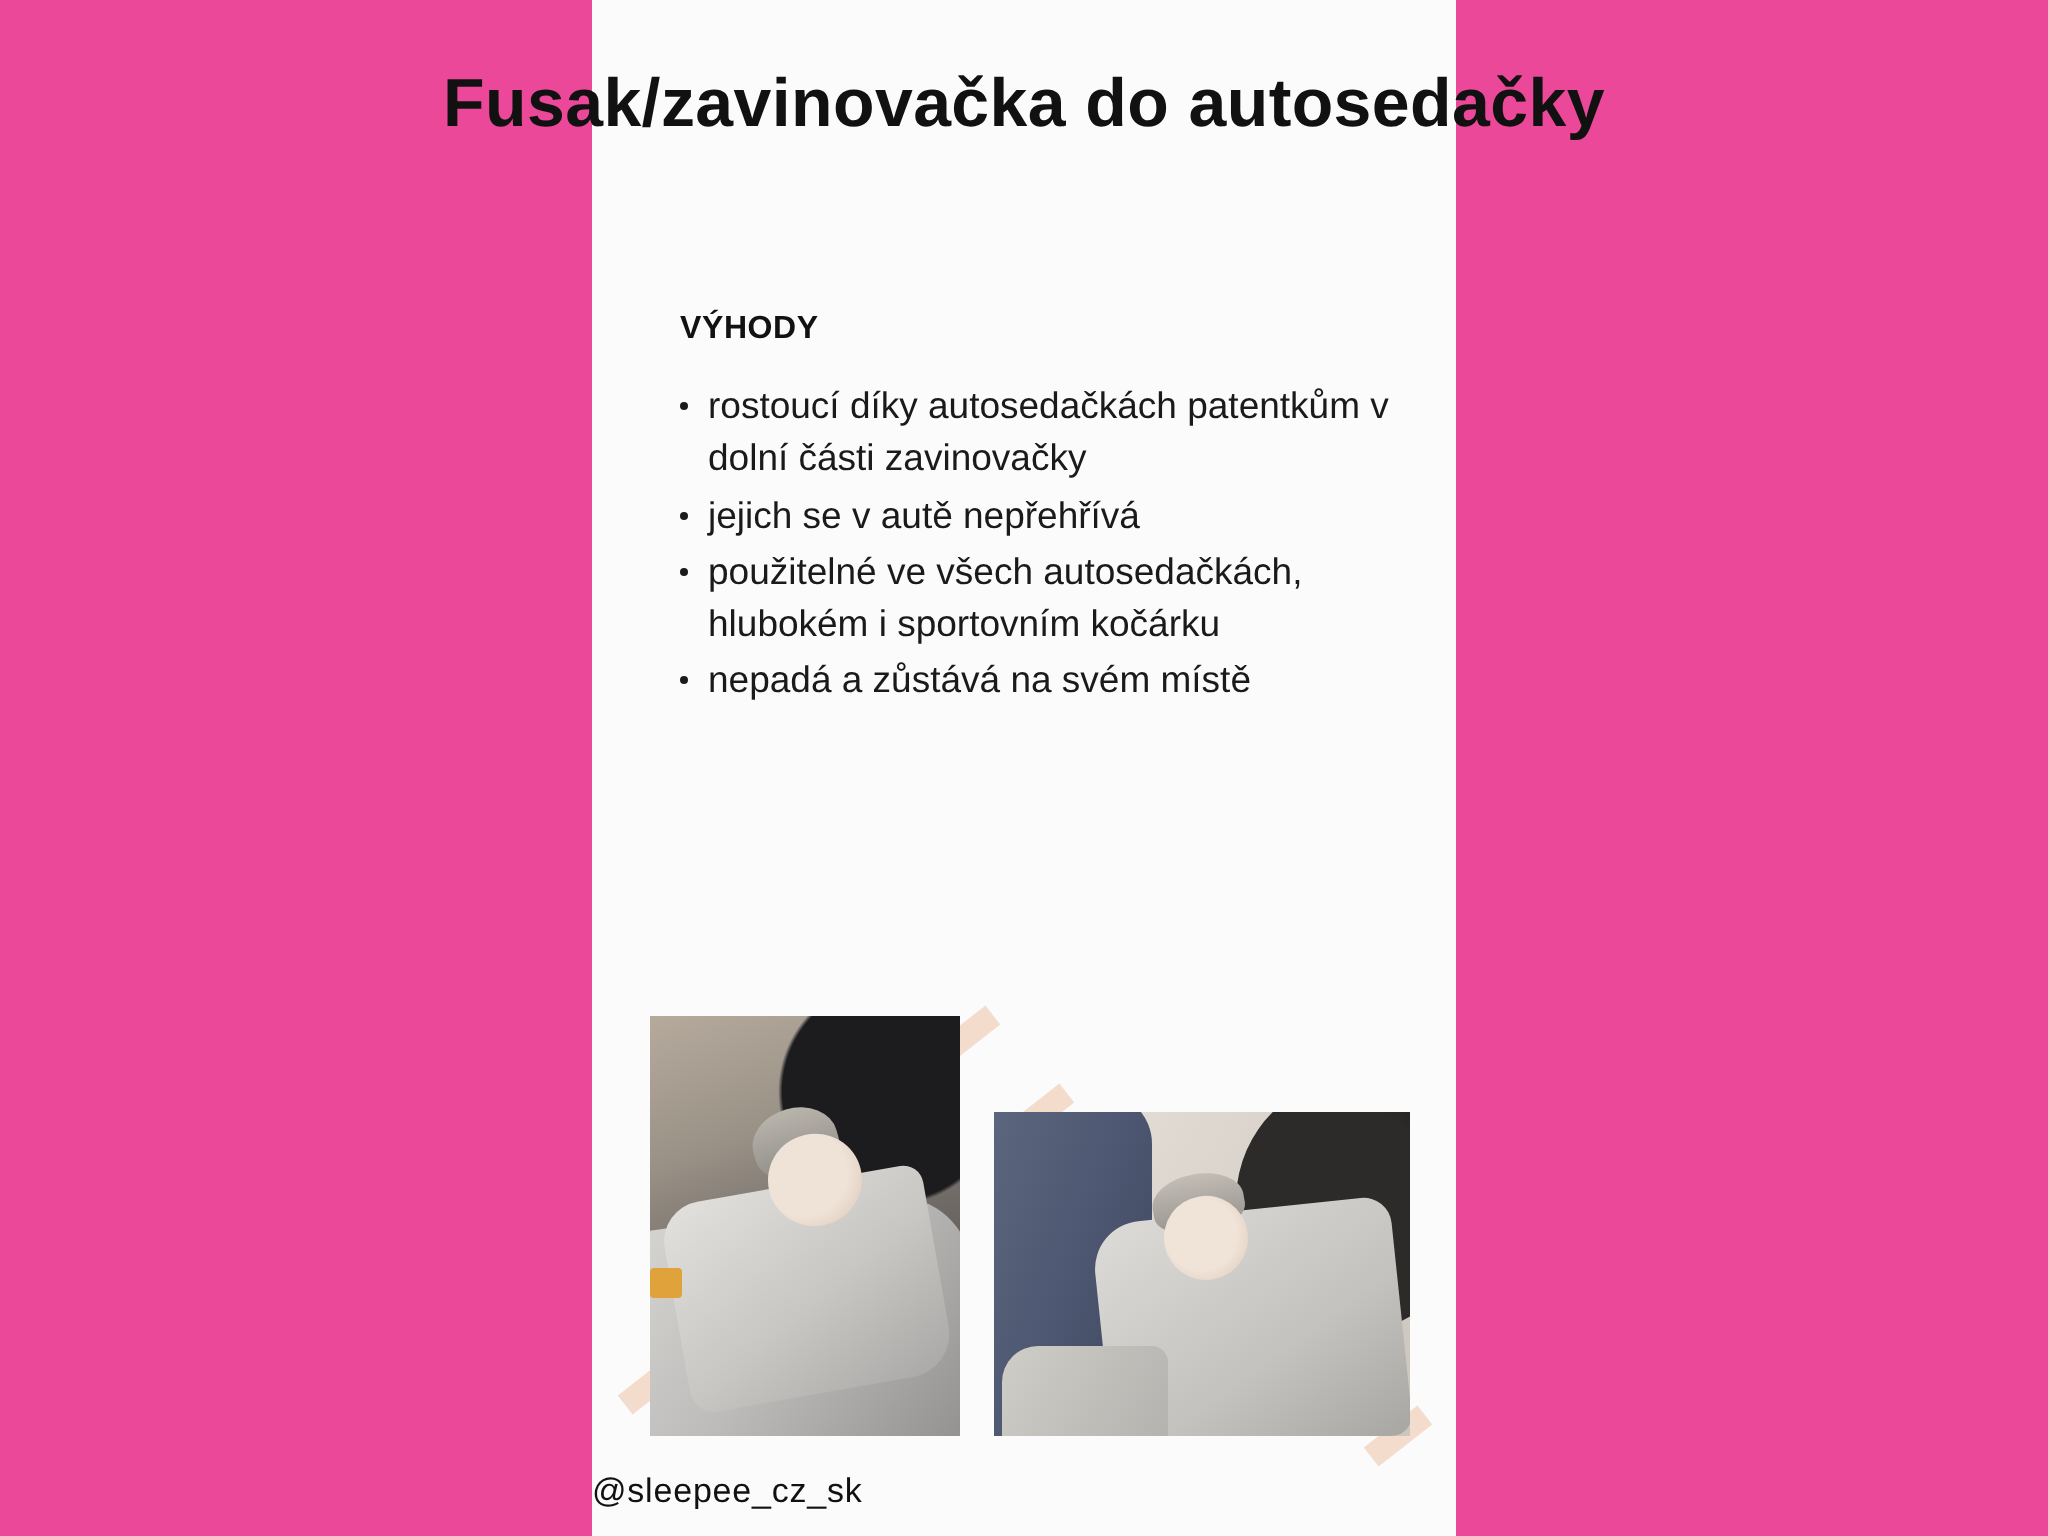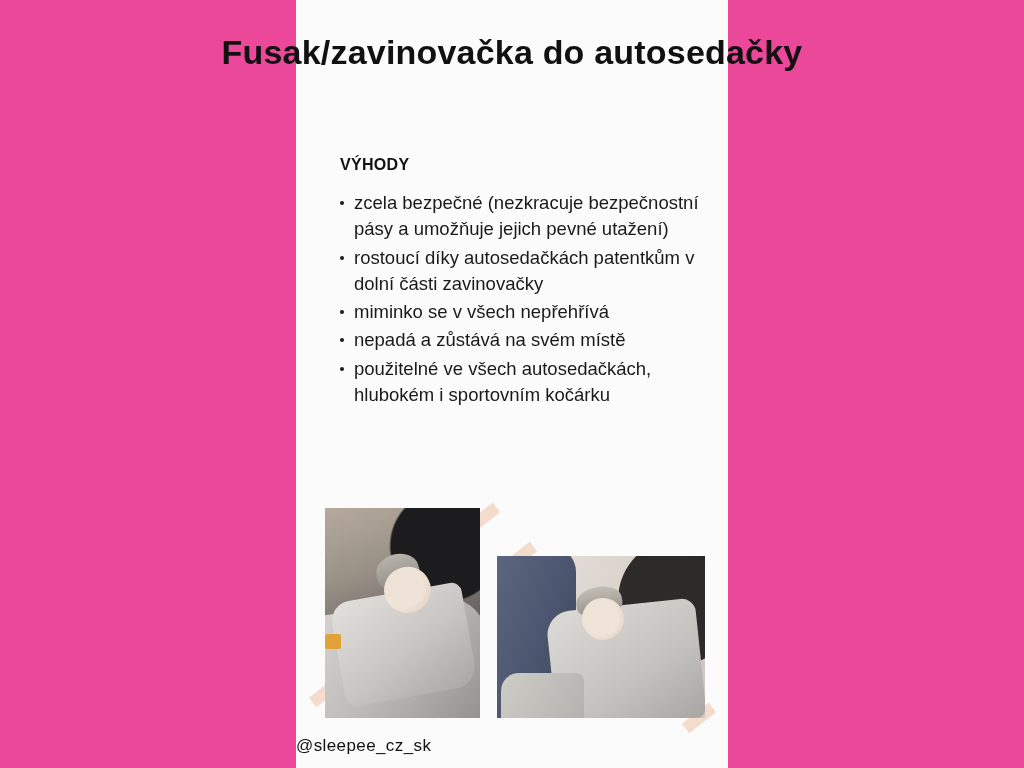--- a/index.html
+++ b/index.html
@@ -193,25 +193,24 @@
 <body>
 
 <div class="page">
   <div class="card"></div>
 
   <div class="title">Fusak/zavinovačka do autosedačky</div>
 
   <div class="benefits-heading">VÝHODY</div>
 
   <ul class="benefits-list">
-    <li>zcela bezpečné (nezkracuje bezpečnostní pásy a umožňuje jejich pevné utažení)</li>
     <li>rostoucí díky autosedačkách patentkům v dolní části zavinovačky</li>
-    <li>miminko se v všech nepřehřívá</li>
+    <li>jejich se v autě nepřehřívá</li>
+    <li>použitelné ve všech autosedačkách, hlubokém i sportovním kočárku</li>
     <li>nepadá a zůstává na svém místě</li>
-    <li>použitelné ve všech autosedačkách, hlubokém i sportovním kočárku</li>
   </ul>
 
   <div class="tape tape-a"></div>
   <div class="tape tape-b"></div>
 
   <div class="photo photo-left">
     <div class="ph-l-bg"></div>
     <div class="ph-l-seat"></div>
     <div class="ph-l-blanket"></div>
     <div class="ph-l-hat"></div>

